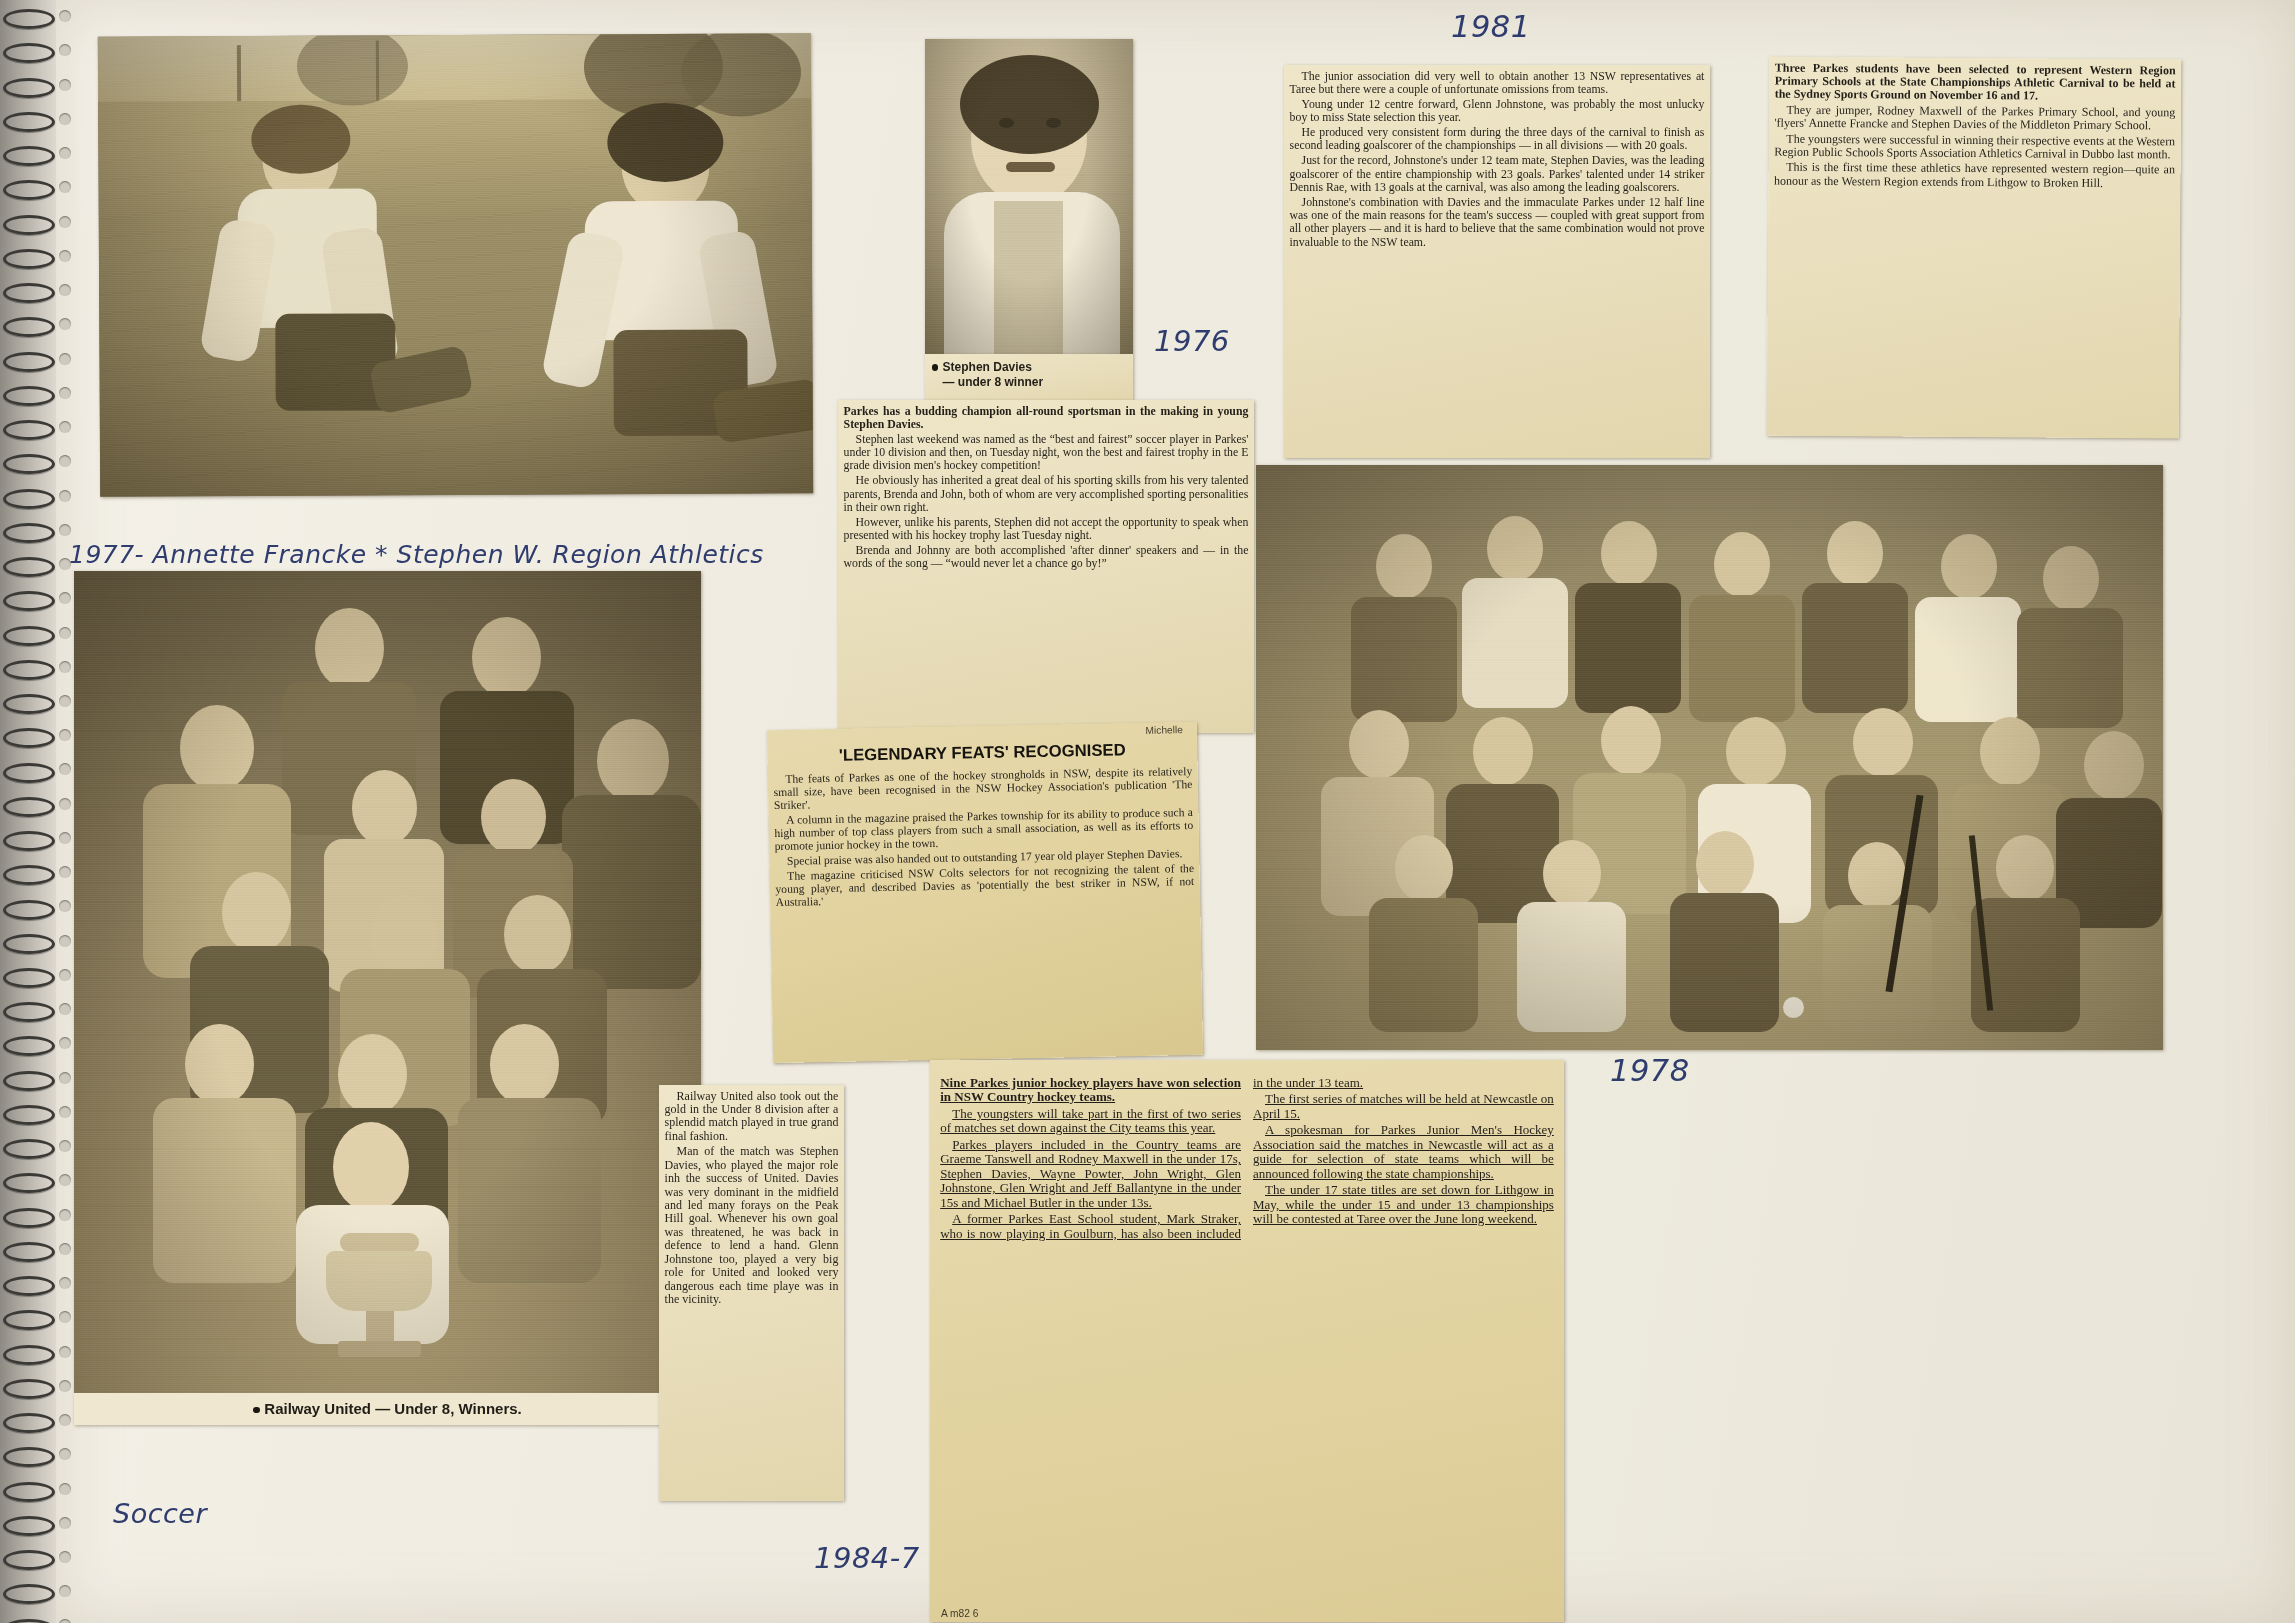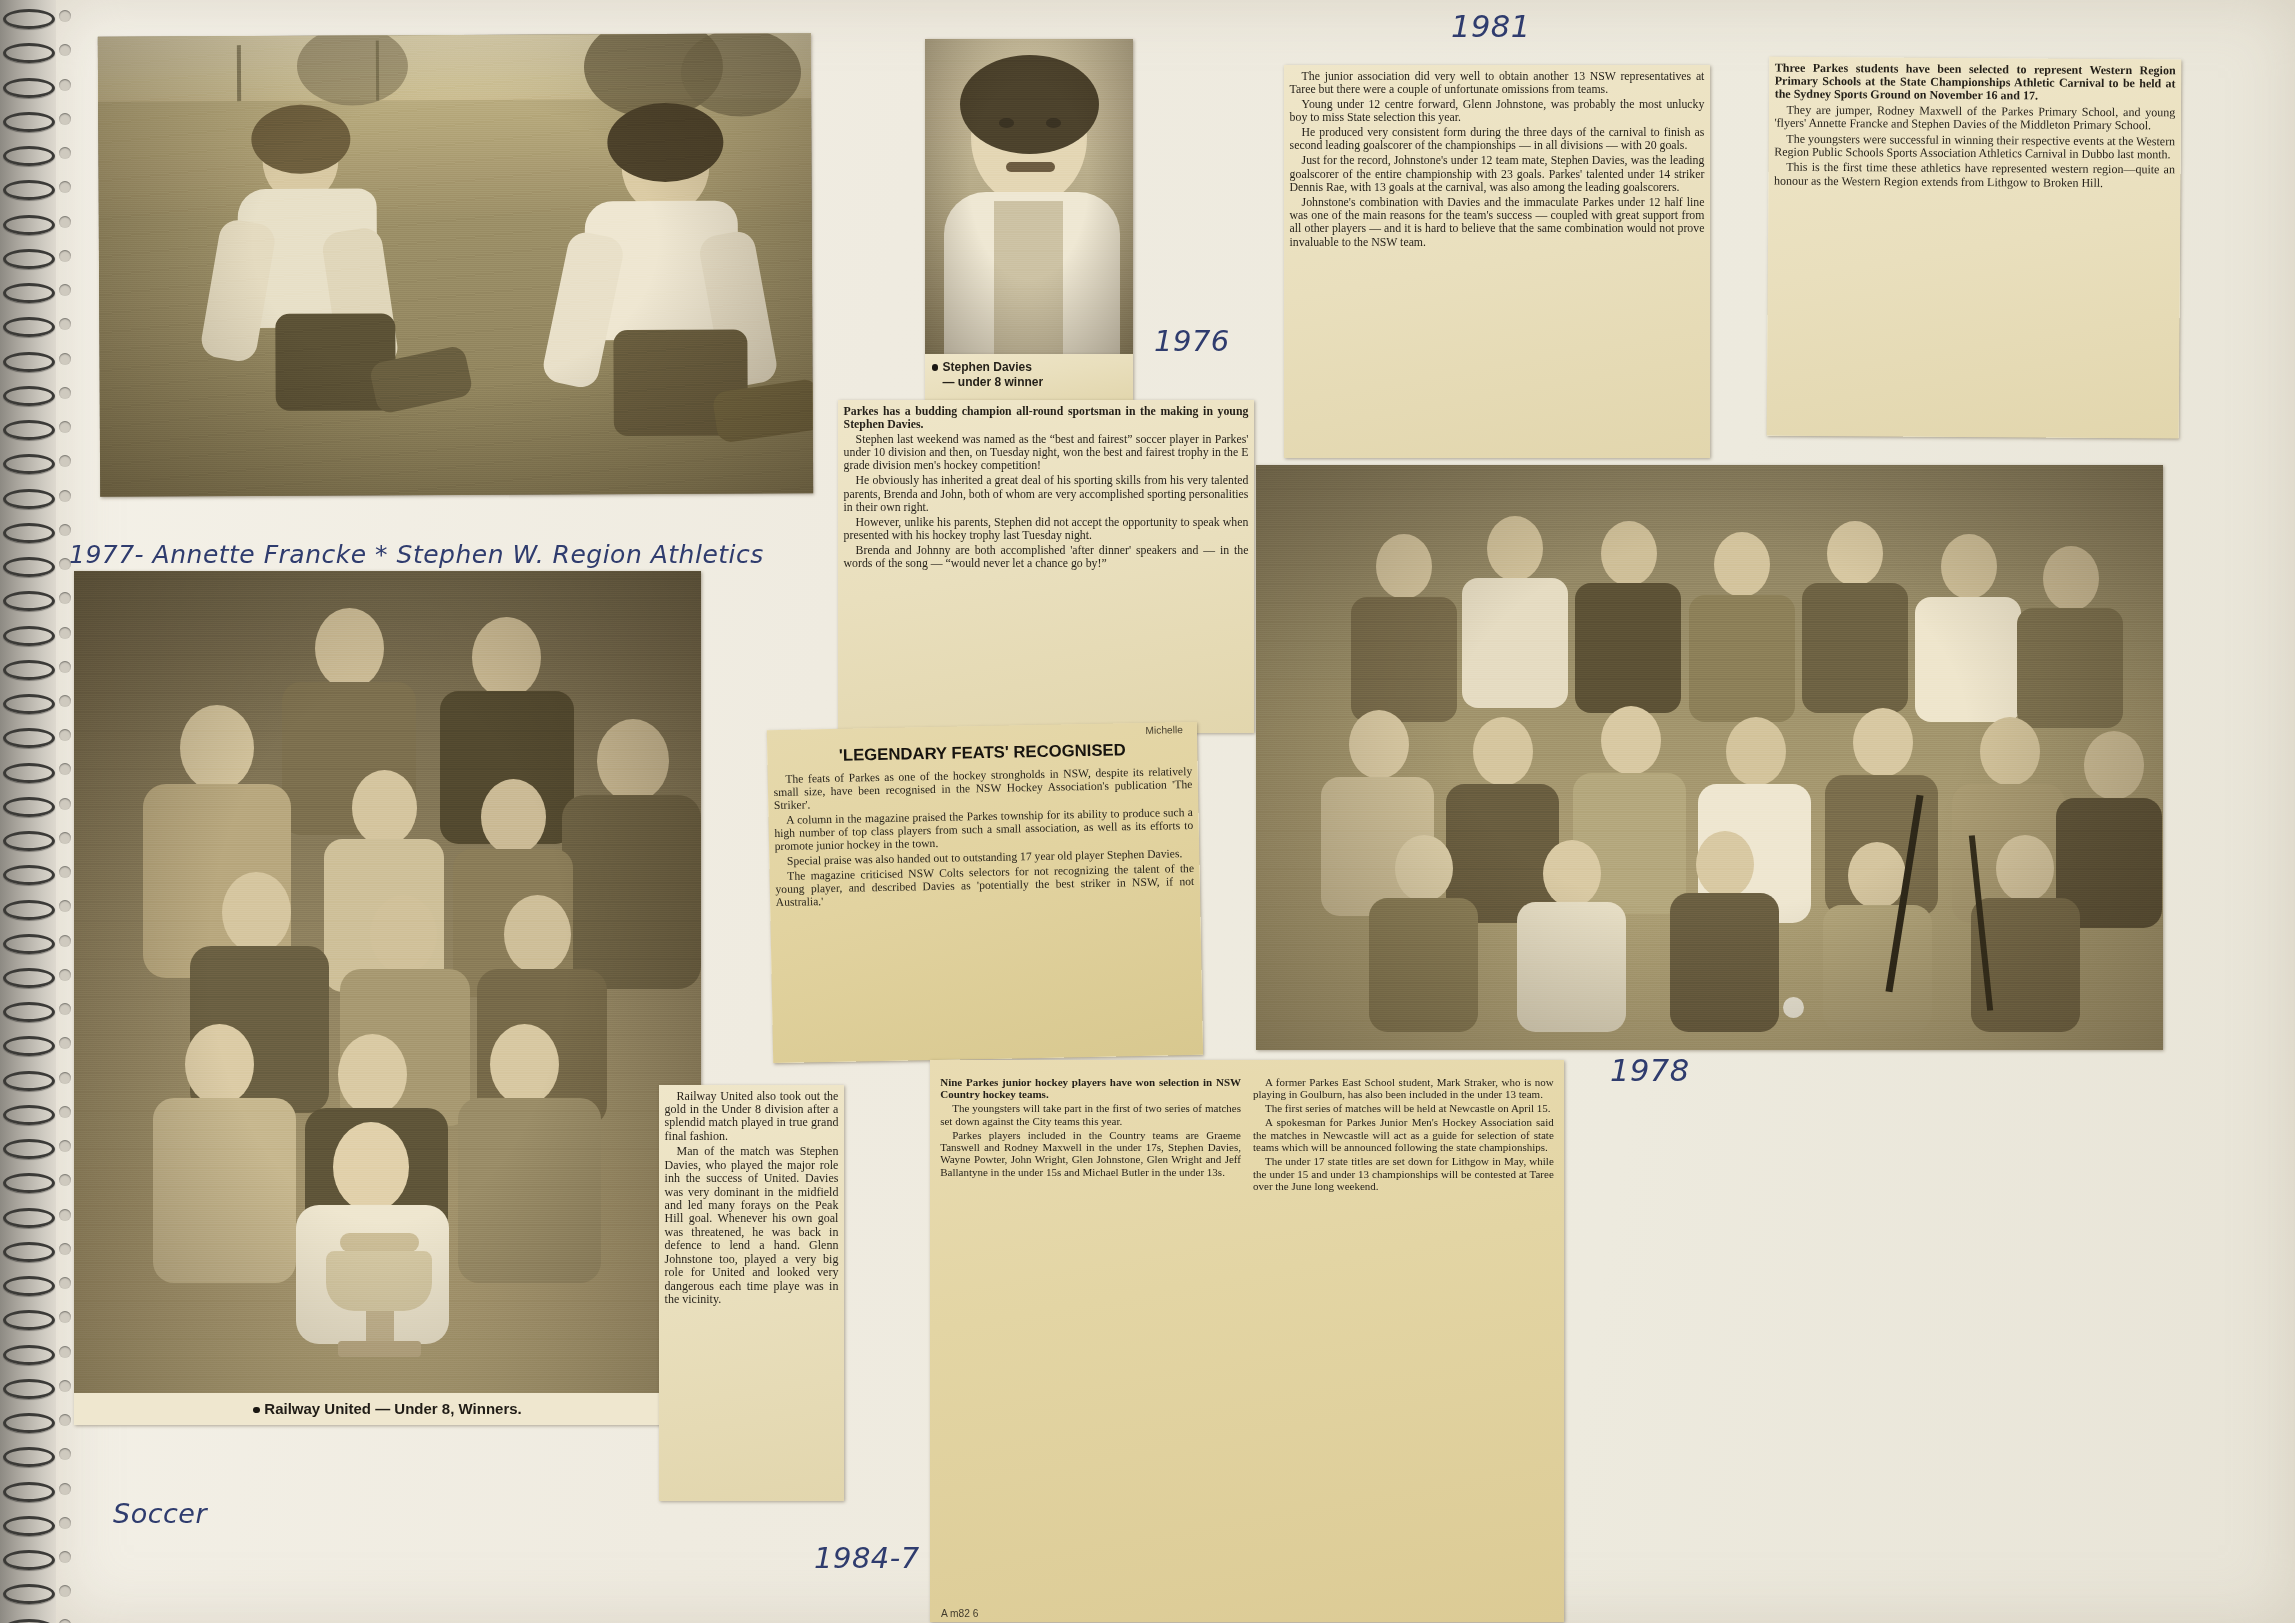--- a/index.html
+++ b/index.html
@@ -403,21 +403,21 @@
   <div class="hand" style="left:1610px; top:1053px; font-size:30.5px;">1978</div>
 
   <div class="clip news" style="left:659px; top:1085px; width:185px; height:416px; font-size:12px;">
     <p>Railway United also took out the gold in the Under 8 division after a splendid match played in true grand final fashion.</p>
     <p>Man of the match was Stephen Davies, who played the major role inh the success of United. Davies was very dominant in the midfield and led many forays on the Peak Hill goal. Whenever his own goal was threatened, he was back in defence to lend a hand. Glenn Johnstone too, played a very big role for United and looked very dangerous each time playe was in the vicinity.</p>
   </div>
 
   <div class="clip news" style="left:930px; top:1060px; width:634px; height:562px; padding:8.3px 10.2px;
               background:linear-gradient(170deg,#e9dcb3 0%, #e3d5a4 40%, #dccb95 100%);">
     <div style="height:7.4px;"></div>
-    <div class="cols2" style="font-size:11px;">
+    <div class="cols2" style="font-size:13px;text-decoration:underline;">
       <p class="hl">Nine Parkes junior hockey players have won selection in NSW Country hockey teams.</p>
       <p>The youngsters will take part in the first of two series of matches set down against the City teams this year.</p>
       <p>Parkes players included in the Country teams are Graeme Tanswell and Rodney Maxwell in the under 17s, Stephen Davies, Wayne Powter, John Wright, Glen Johnstone, Glen Wright and Jeff Ballantyne in the under 15s and Michael Butler in the under 13s.</p>
       <p>A former Parkes East School student, Mark Straker, who is now playing in Goulburn, has also been included in the under 13 team.</p>
       <p>The first series of matches will be held at Newcastle on April 15.</p>
       <p>A spokesman for Parkes Junior Men's Hockey Association said the matches in Newcastle will act as a guide for selection of state teams which will be announced following the state championships.</p>
       <p>The under 17 state titles are set down for Lithgow in May, while the under 15 and under 13 championships will be contested at Taree over the June long weekend.</p>
     </div>
     <div style="position:absolute; left:11px; bottom:2.8px; font-size:10.2px; color:#423b2c; font-family:'Liberation Sans',sans-serif;">A m82 6</div>
   </div>

